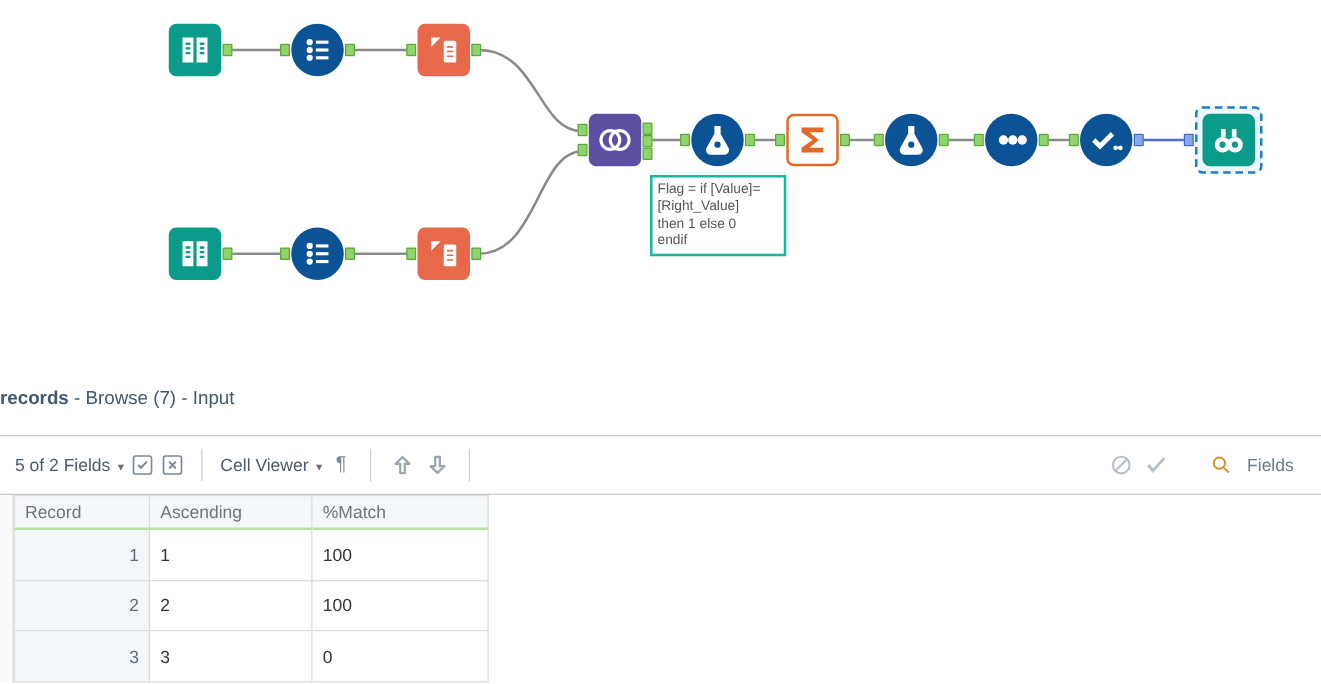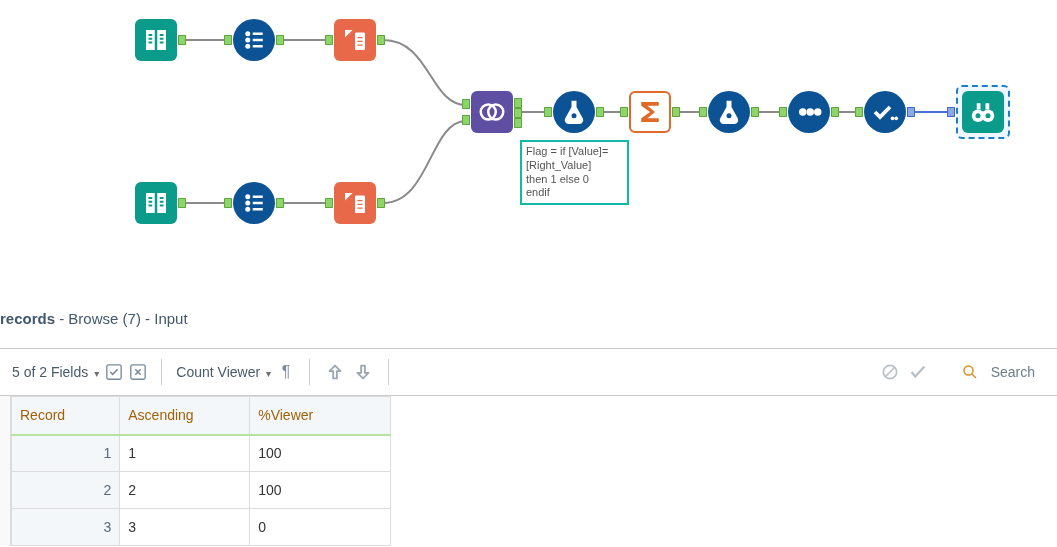--- a/index.html
+++ b/index.html
@@ -130,24 +130,24 @@
   }
   table.grid th, table.grid td {
     border: 1px solid #dcdcdc;
     padding: 4px 8px;
     text-align: left;
     background: #fff;
     box-sizing: border-box;
   }
   table.grid th {
     background: #f4f7fa;
-    color: #a16207;
+    color: #737373;
     font-weight: 400;
     border-bottom: 2px solid #b7e3a1;
-    height: 38px;
+    height: 26px;
   }
   table.grid td.rownum {
     text-align: right;
     color: #5b6b7b;
     background: #f4f7fa;
     width: 100px;
   }
   table.grid th.rownum { width:100px; }
   .icon-svg { width:26px;height:26px; }
   .tool .icon-svg { width:30px;height:30px; }
@@ -329,21 +329,21 @@
         <path d="M6 10l2.5 2.5L14 7" fill="none" stroke="#7a8a9a" stroke-width="1.8"></path>
       </svg>
   </span>
   <span class="ico">
     <svg viewBox="0 0 20 20" width="18" height="18">
         <rect x="2" y="2" width="16" height="16" rx="2" fill="none" stroke="#7a8a9a" stroke-width="1.5"></rect>
         <path d="M7 7l6 6M13 7l-6 6" stroke="#7a8a9a" stroke-width="1.8"></path>
       </svg>
   </span>
   <span class="sep"></span>
-  <span class="txt caret">Count Viewer</span>
+  <span class="txt caret">Cell Viewer</span>
   <span class="ico" style="color:#7a8a9a;font-size:16px;">¶</span>
   <span class="sep"></span>
   <span class="ico lg">
     <svg viewBox="0 0 24 24" width="22" height="22">
         <path d="M12 5l-6 6h4v8h4v-8h4z" fill="none" stroke="#9aa6b2" stroke-width="2" stroke-linejoin="round"></path>
       </svg>
   </span>
   <span class="ico lg">
     <svg viewBox="0 0 24 24" width="22" height="22">
         <path d="M12 19l6-6h-4V5h-4v8H6z" fill="none" stroke="#9aa6b2" stroke-width="2" stroke-linejoin="round"></path>
@@ -363,31 +363,31 @@
         <path d="M5 12l4 5 10-11" fill="none" stroke="#b8c0c8" stroke-width="2.5"></path>
       </svg>
   </span>
   <span style="width:20px;"></span>
   <span class="ico search-ico">
     <svg viewBox="0 0 24 24" width="18" height="18">
         <circle cx="10" cy="10" r="6" fill="none" stroke="#d88f2a" stroke-width="2"></circle>
         <line x1="15" y1="15" x2="20" y2="20" stroke="#d88f2a" stroke-width="2"></line>
       </svg>
   </span>
-  <span class="search-txt">Search</span>
+  <span class="search-txt">Fields</span>
 </div>
 
 <div class="grid-wrap">
   <div class="gutter"></div>
   <table class="grid">
     <thead>
       <tr>
         <th class="rownum">Record</th>
         <th style="width:120px;">Ascending</th>
-        <th style="width:130px;">%Viewer</th>
+        <th style="width:130px;">%Match</th>
       </tr>
     </thead>
     <tbody>
       <tr>
         <td class="rownum">1</td>
         <td>1</td>
         <td>100</td>
       </tr>
       <tr>
         <td class="rownum">2</td>

